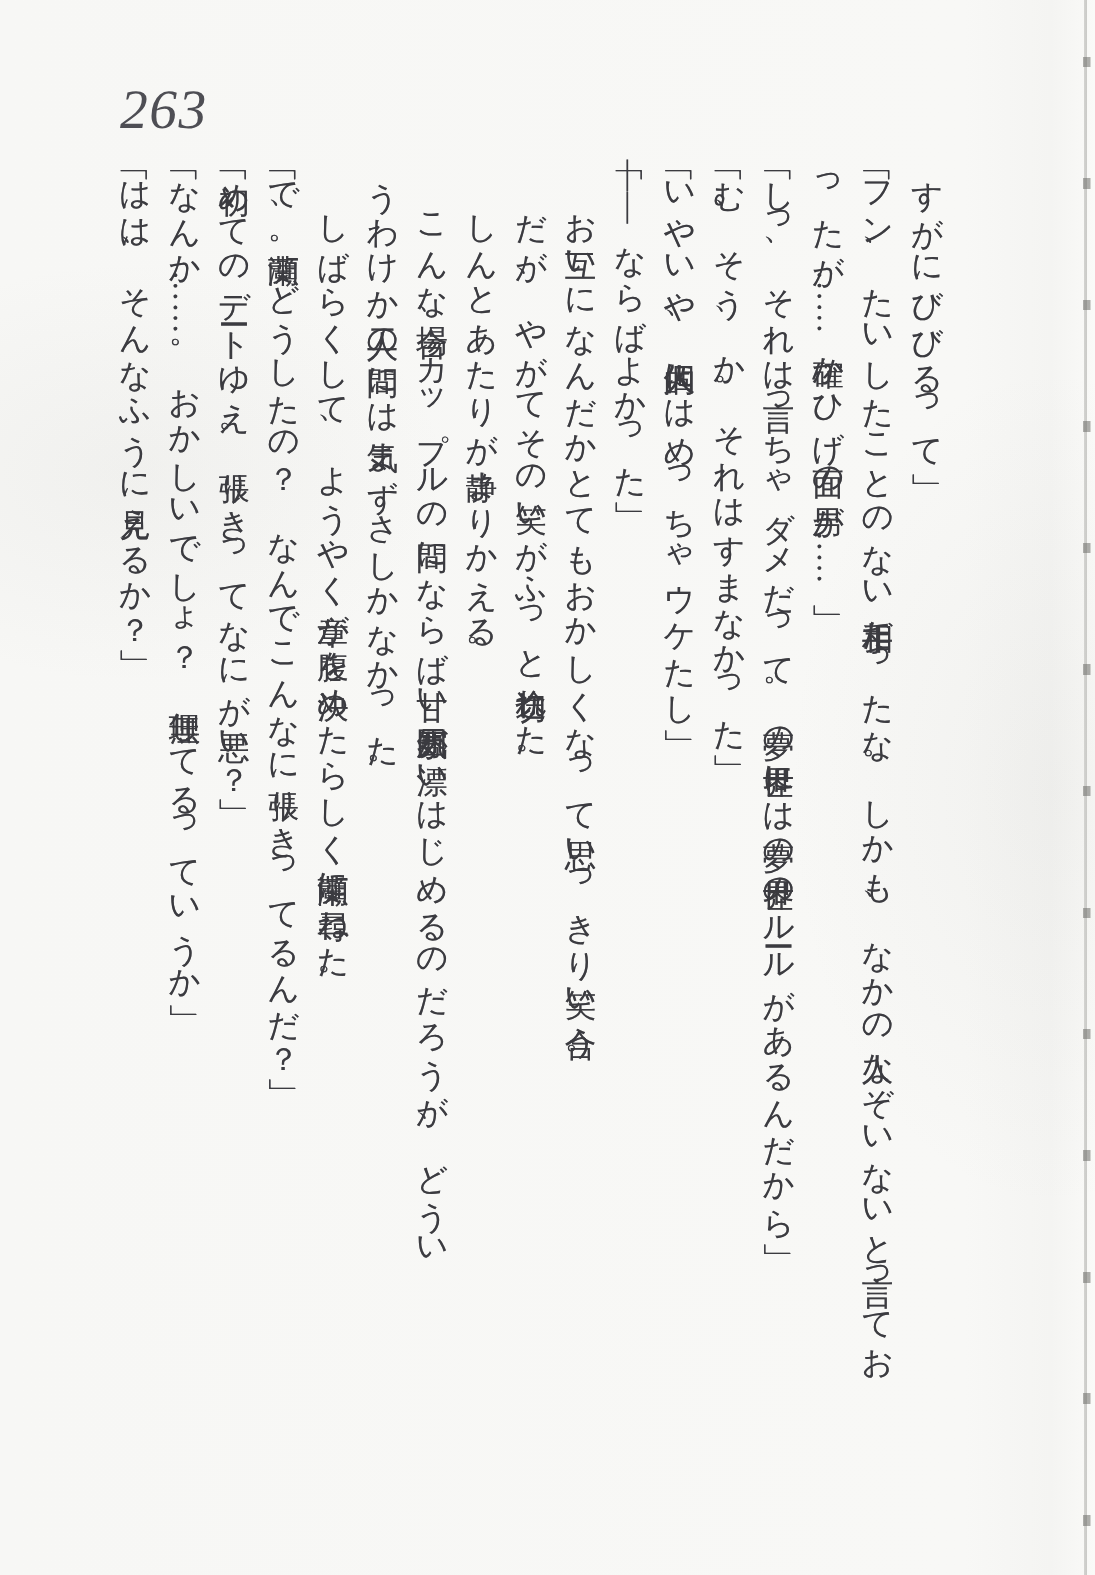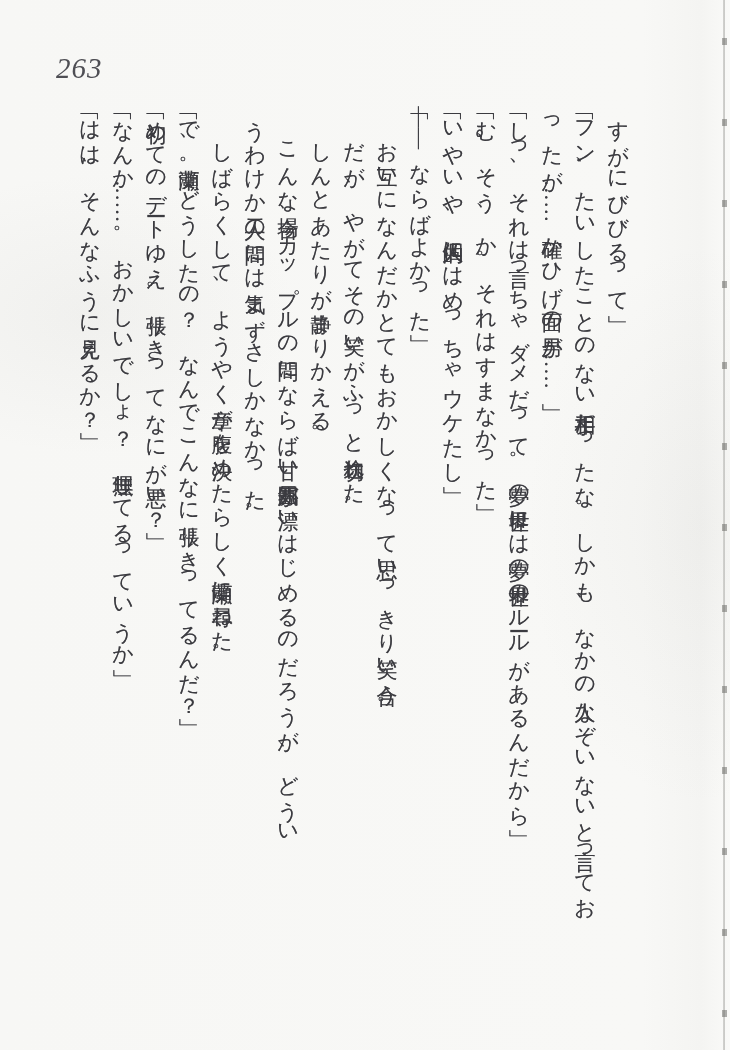--- a/index.html
+++ b/index.html
@@ -14,23 +14,23 @@
     margin: 0 auto;
     overflow: hidden;
     background:
       radial-gradient(ellipse 300px 200px at 12% 30%, rgba(180,180,175,0.10), transparent 70%),
       radial-gradient(ellipse 250px 400px at 96% 50%, rgba(160,160,155,0.08), transparent 70%),
       linear-gradient(to right, #f7f7f5 0%, #f8f8f6 88%, #f4f4f2 96%, #fafaf8 100%);
     font-family: "Liberation Serif", "DejaVu Serif", serif;
   }
   .page-number {
     position: absolute;
-    left: 56px;
+    left: 80px;
     top: 52px;
-    font-size: 29px;
+    font-size: 37px;
     font-style: italic;
     letter-spacing: 1px;
     color: #4e4e54;
   }
   .text-block {
     position: absolute;
     top: 106px;
     right: 96px;
     height: 845px;
     writing-mode: vertical-rl;

